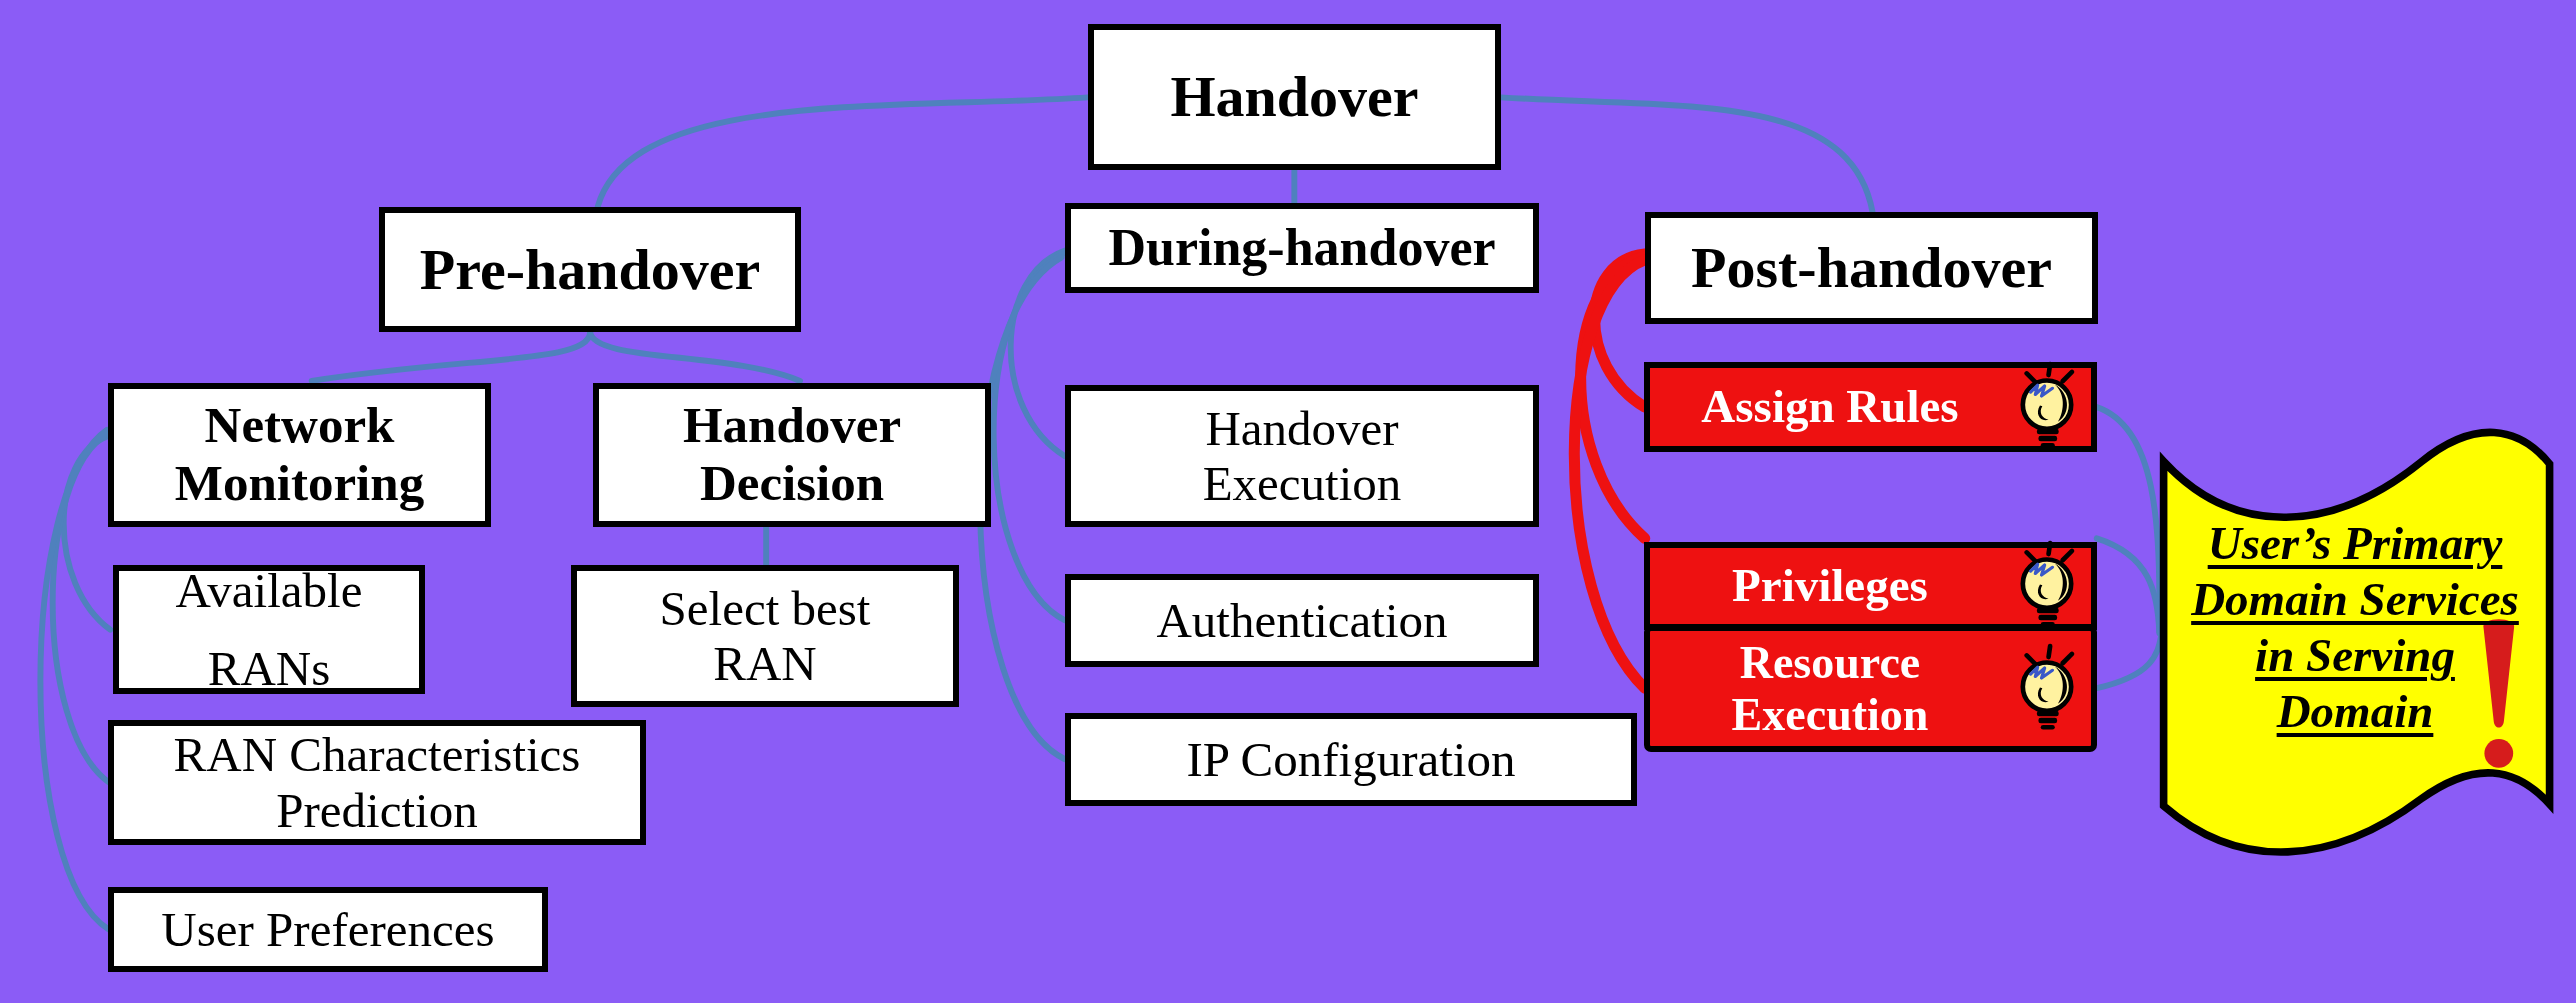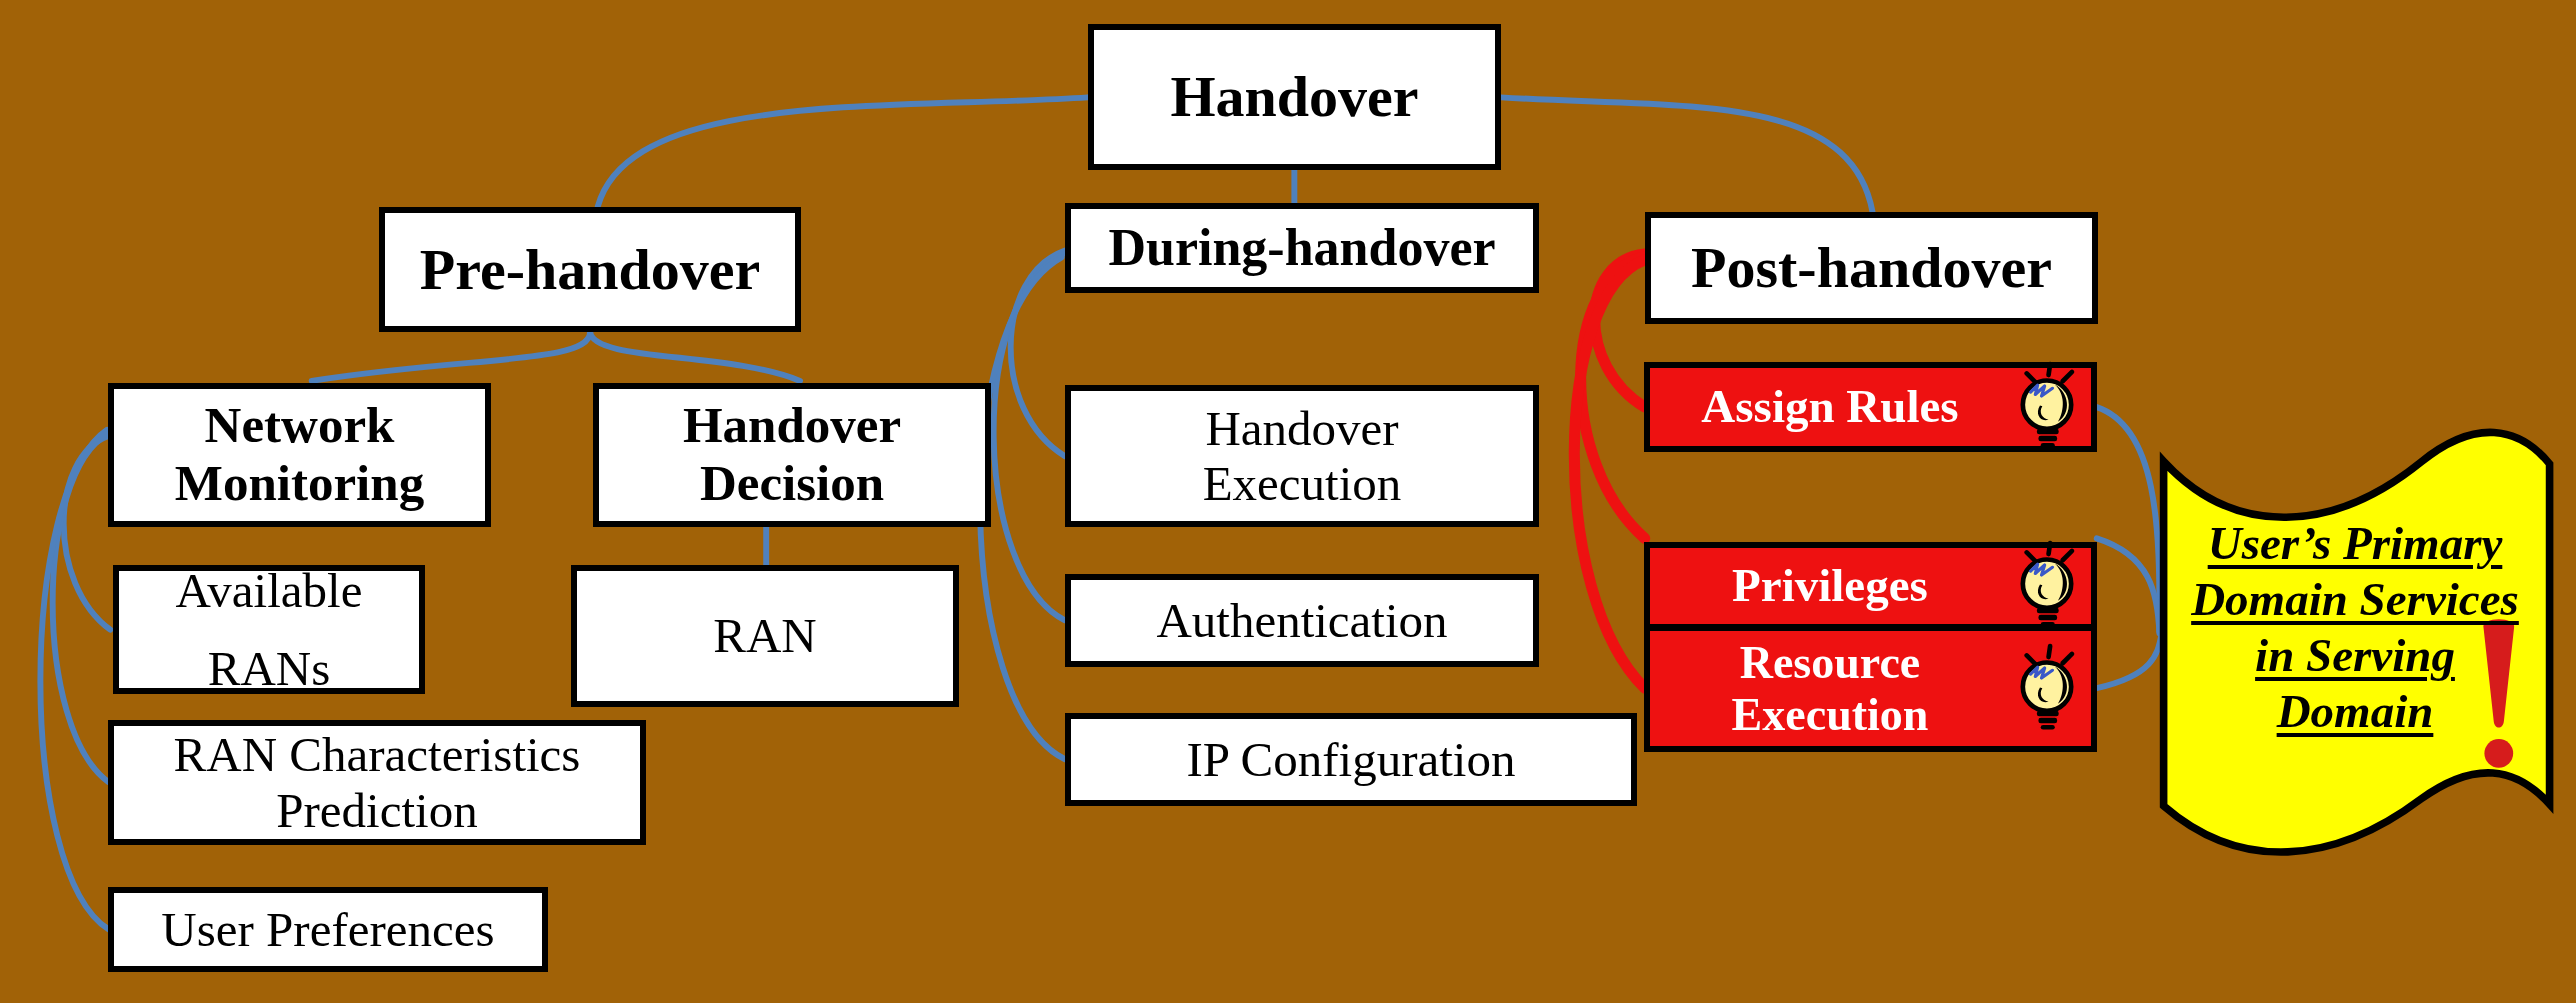--- a/index.html
+++ b/index.html
@@ -1,19 +1,19 @@
 <!DOCTYPE html>
 <html style="font-size:13.5px"><head>
 <meta charset="utf-8">
 <style>
   html,body{margin:0;padding:0;background:#ffffff;}
   #canvas{
     position:relative;
     width:2576px;height:1003px;
-    background:#a16207;
+    background:#8b5cf6;
     font-family:"Liberation Serif","DejaVu Serif",serif;
     overflow:hidden;
   }
   #wires{position:absolute;left:0;top:0;width:2576px;height:1003px;}
   .node{
     position:absolute;
     box-sizing:border-box;
     background:#ffffff;
     border:6.8px solid #000000;
     color:#000000;
@@ -21,21 +21,21 @@
     justify-content:center;align-items:center;
     text-align:center;
   }
   .node .line{display:block;line-height:1.13;white-space:nowrap;}
   .f-top{font-size:58px;font-weight:bold;}
   .f-during{font-size:52px;font-weight:bold;}
   .f-mid{font-size:51px;font-weight:bold;}
   .f-leaf{font-size:49px;font-weight:normal;}
   .red-node{background:#ee1111;color:#ffffff;}
   .f-red{font-size:47px;font-weight:bold;}
-  .f-red2{font-size:46px;font-weight:bold;}
+  .f-red2{font-size:46px;font-weight:bold;border-radius:7px;}
   .red-node .pad-right{padding-right:81px;}
   .bulb{
     position:absolute;right:5.1px;top:50%;
     width:78px;height:93px;
     transform:translateY(-50%);
   }
   #flag-text{
     position:absolute;left:2171px;top:515px;width:368px;
     text-align:center;color:#000000;
     font-size:47px;font-weight:bold;font-style:italic;
@@ -123,20 +123,21 @@
   </div>
   <div class="node f-mid" style="left:593px;top:383px;width:398px;height:144px;">
     <span class="line">Handover</span>
     <span class="line">Decision</span>
   </div>
   <div class="node f-leaf" style="left:113px;top:565px;width:312px;height:129px;gap:22px;">
     <span class="line">Available</span>
     <span class="line">RANs</span>
   </div>
   <div class="node f-leaf" style="left:571px;top:565px;width:388px;height:142px;">
+    <span class="line">Select best</span>
     <span class="line">RAN</span>
   </div>
   <div class="node f-leaf" style="left:108px;top:720px;width:538px;height:125px;">
     <span class="line">RAN Characteristics</span>
     <span class="line">Prediction</span>
   </div>
   <div class="node f-leaf" style="left:108px;top:887px;width:440px;height:85px;">
     <span class="line">User Preferences</span>
   </div>
 

